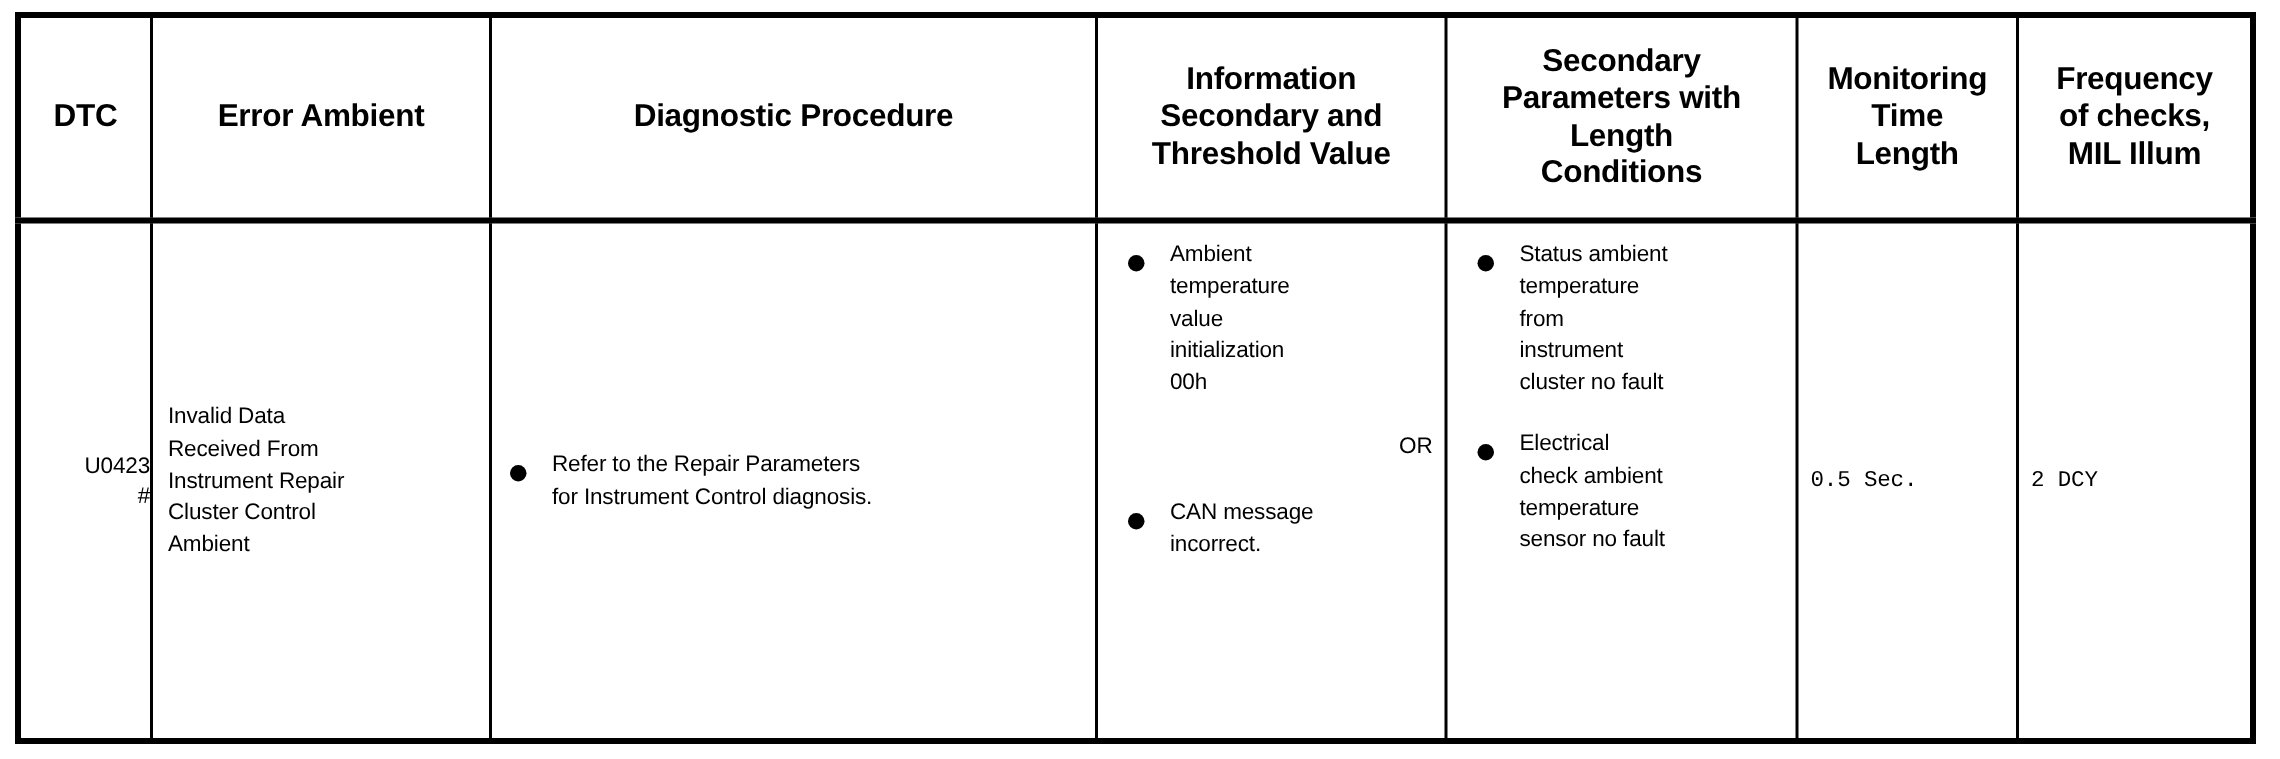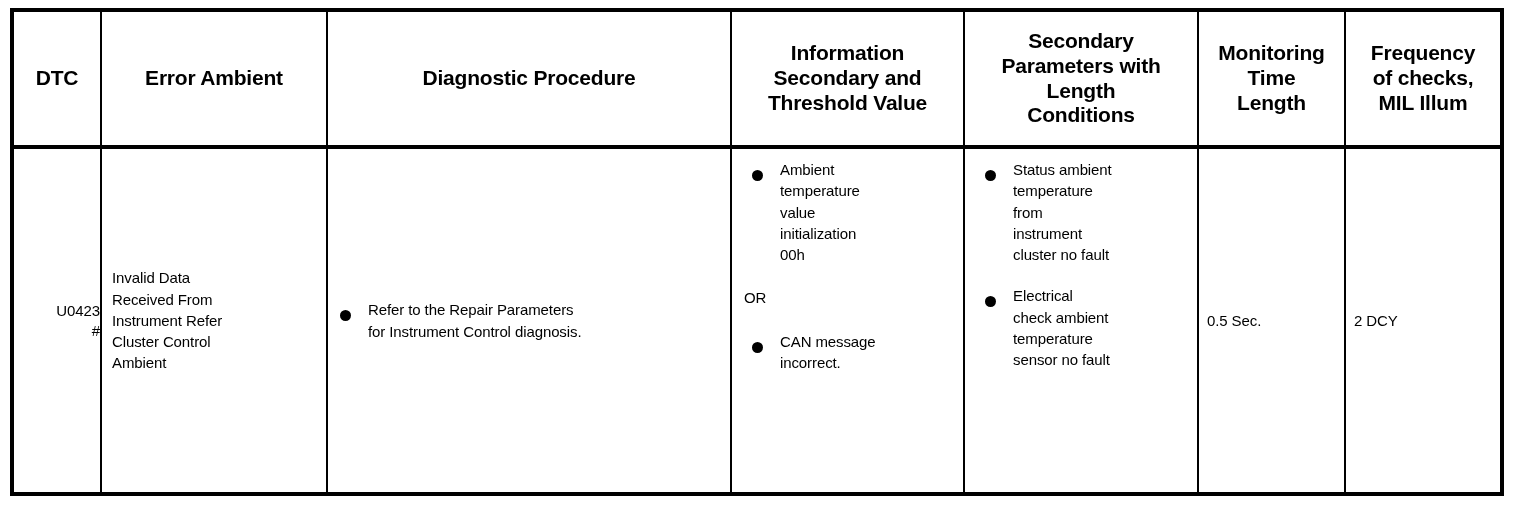--- a/index.html
+++ b/index.html
@@ -120,24 +120,26 @@
     width: 11px;
     height: 11px;
     background: #000000;
     border-radius: 50%;
   }
   ul.bul .ln { display: block; }
 
   .or-word {
     margin: 22px 0 22px 0;
     padding-left: 2px;
+    text-align: right;
   }
 
   .plain-val {
     padding-left: 8px;
+    font-family: Liberation Mono, monospace;
   }
 
   
   .diag-wrap { padding: 0 6px 0 6px; }
   .diag-wrap ul.bul > li { padding-left: 34px; }
   .diag-wrap ul.bul > li::before { left: 6px; }
 </style>
 </head>
 <body>
 
@@ -196,21 +198,21 @@
           <div class="dtc-code">
             <span>U0423</span>
             <span class="hash">#</span>
           </div>
         </td>
 
         <td class="v-mid">
           <div class="error-text">
             <span class="line">Invalid Data</span>
             <span class="line">Received From</span>
-            <span class="line">Instrument Refer</span>
+            <span class="line">Instrument Repair</span>
             <span class="line">Cluster Control</span>
             <span class="line">Ambient</span>
           </div>
         </td>
 
         <td class="v-mid">
           <div class="diag-wrap">
             <ul class="bul">
               <li>
                 <span class="ln">Refer to the Repair Parameters</span>

